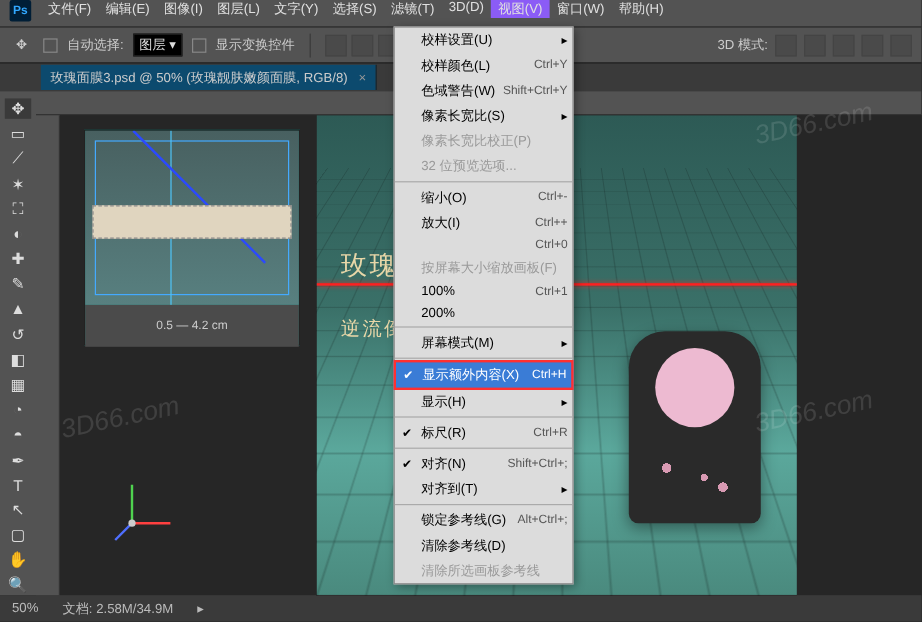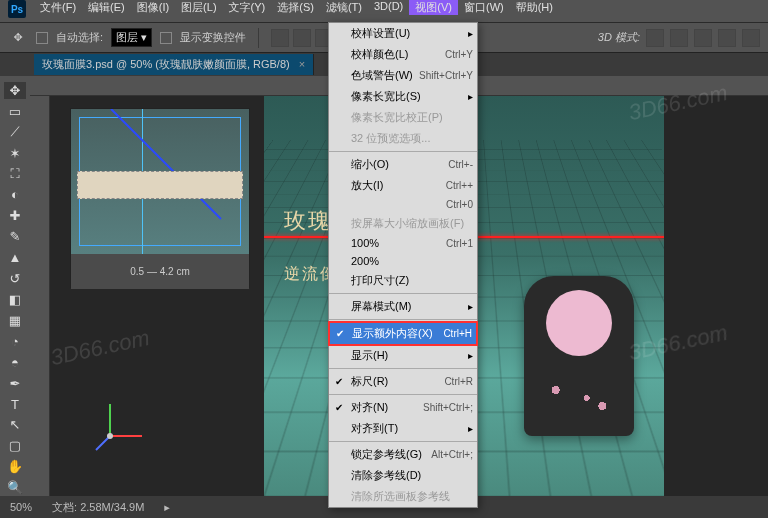--- a/index.html
+++ b/index.html
@@ -8,21 +8,21 @@
 .menubar .logo { width: 18px; height: 18px; background: #001e36; color: #31a8ff; display: flex; align-items: center; justify-content: center; font-weight: bold; font-size: 10px; border-radius: 2px; margin-right: 8px; }
 .menubar .mitem { padding: 0 6px; cursor: pointer; }
 .menubar .mitem.active { background: #8b5cf6; }
 .optbar { background: #535353; height: 30px; border-top: 1px solid #2a2a2a; display: flex; align-items: center; padding: 0 8px; font-size: 11px; color: #ccc; gap: 8px; }
 .optbar .move-icon { width: 20px; height: 20px; display: flex; align-items: center; justify-content: center; }
 .optbar .chk { width: 12px; height: 12px; border: 1px solid #888; display: inline-block; vertical-align: middle; }
 .optbar .sel { background: #000000; border: 1px solid #222; padding: 1px 4px; color: #ddd; font-size: 11px; }
 .optbar .sep { width: 1px; height: 20px; background: #3a3a3a; margin: 0 4px; }
 .optbar .icons { display: flex; gap: 4px; }
 .optbar .ic { width: 18px; height: 18px; border: 1px solid #444; background: #4a4a4a; }
-.optbar .right { margin-left: auto; display: flex; align-items: center; gap: 6px; font-style: italic; }
+.optbar .right { margin-left: auto; display: flex; align-items: center; gap: 6px; }
 .tabbar { background: #3a3a3a; height: 24px; display: flex; align-items: center; padding-left: 34px; font-size: 11px; color: #ccc; border-top: 1px solid #222; }
 .tabbar .tab { background: #0c4a6e; padding: 3px 8px; border-right: 1px solid #222; }
 .tabbar .tab .x { margin-left: 6px; color: #999; }
 .main { position: relative; height: calc(518px - 22px - 30px - 24px - 22px); background: #262626; }
 .toolbox { position: absolute; left: 0; top: 0; width: 30px; height: 100%; background: #535353; display: flex; flex-direction: column; align-items: center; padding-top: 6px; gap: 4px; }
 .toolbox .tool { width: 22px; height: 20px; display: flex; align-items: center; justify-content: center; color: #ddd; font-size: 13px; cursor: pointer; }
 .toolbox .tool.sel { background: #3a3a3a; }
 .canvas { position: absolute; left: 30px; right: 0; top: 20px; bottom: 0; background: #262626; overflow: hidden; }
 .ruler-h { position: absolute; left: 30px; right: 0; top: 0; height: 20px; background: #535353; border-bottom: 1px solid #333; }
 .ruler-v { position: absolute; left: 30px; top: 20px; bottom: 0; width: 20px; background: #535353; border-right: 1px solid #333; z-index: 2; }
@@ -222,23 +222,20 @@
   <div class="row dis">
       <span>按屏幕大小缩放画板(F)</span>
     </div>
   <div class="row">
       <span>100%</span>
       <span class="sc">Ctrl+1</span>
     </div>
   <div class="row">
       <span>200%</span>
     </div>
-  <div class="row">
-      <span>打印尺寸(Z)</span>
-    </div>
   <div class="sep"></div>
   <div class="row">
       <span>屏幕模式(M)</span>
       <span class="ar">▸</span>
     </div>
   <div class="sep"></div>
   <div class="row hl">
       <span class="ck">✔</span>
       <span>显示额外内容(X)</span>
       <span class="sc">Ctrl+H</span>

